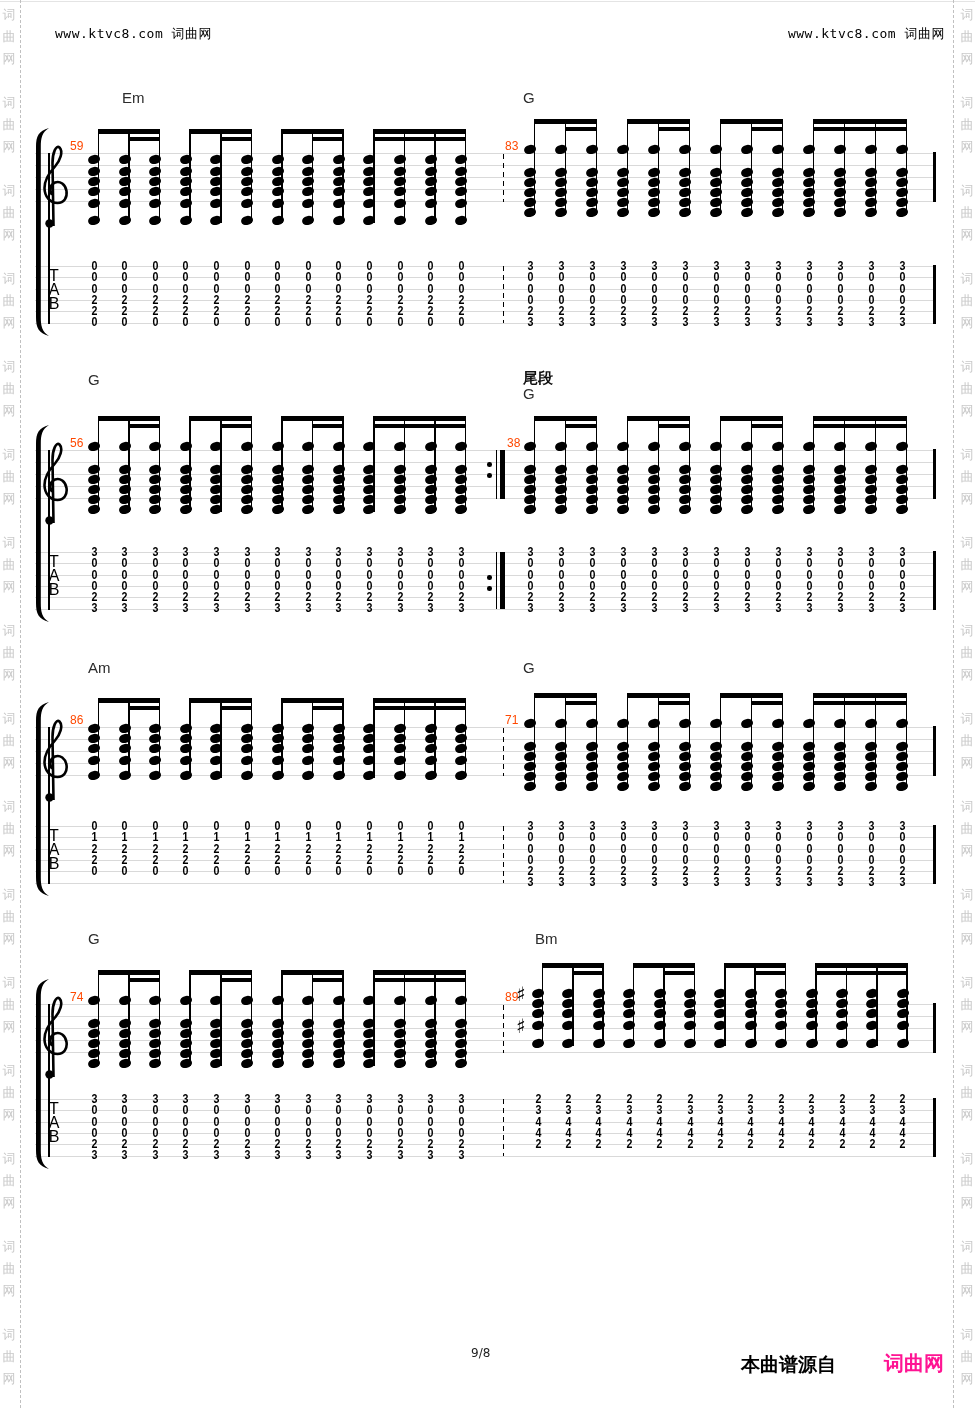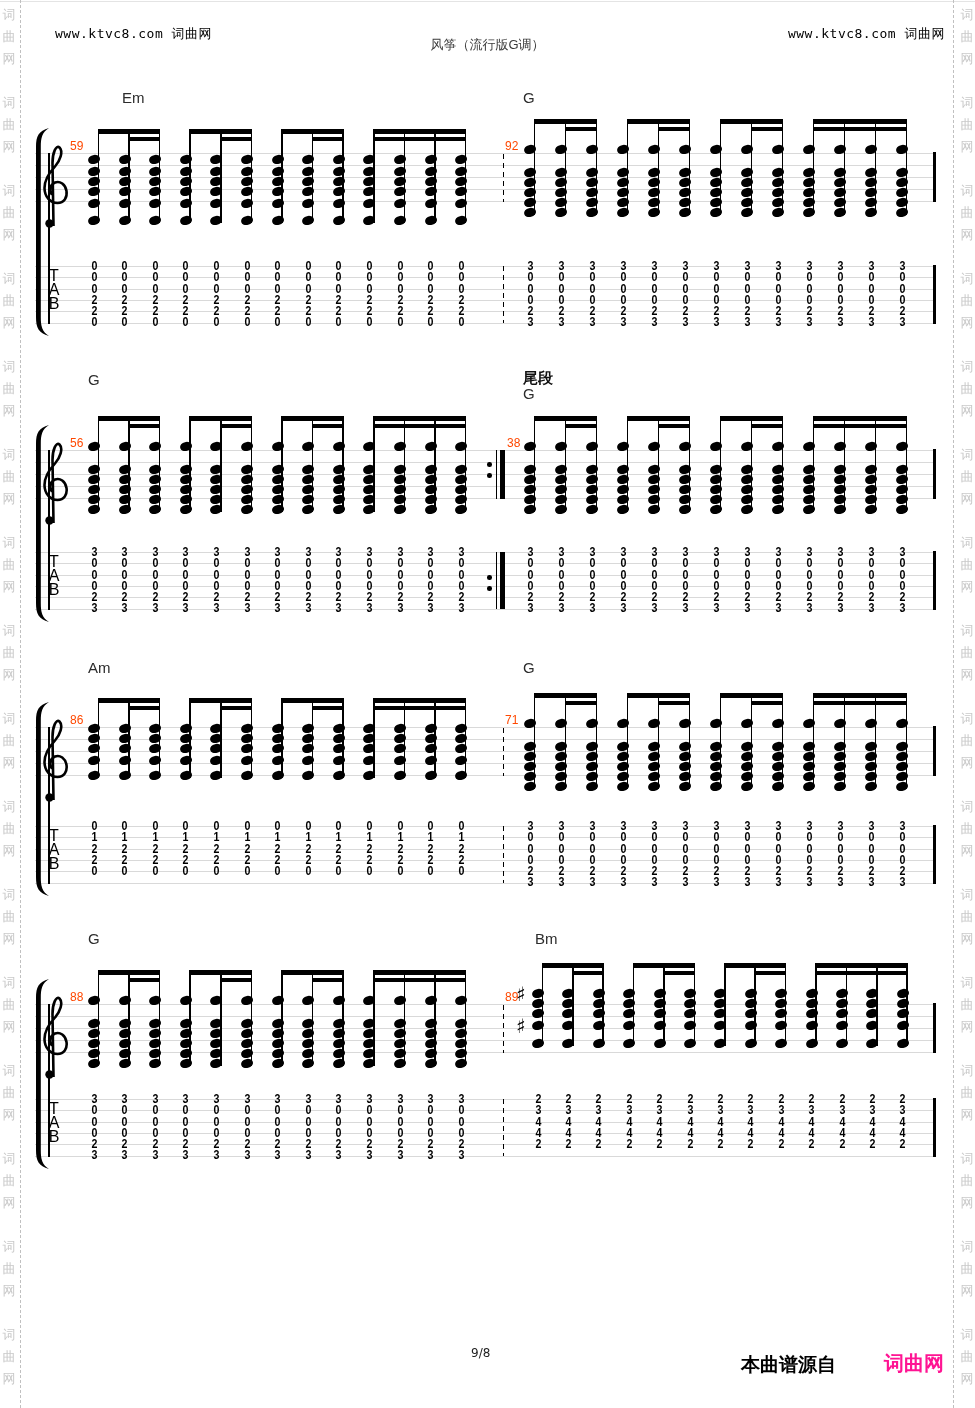--- a/index.html
+++ b/index.html
@@ -29,21 +29,20 @@
 </style>
 </head>
 <body>
 
 <div id="page">
   <div class="abs" id="top-edge"></div>
   <div class="abs" id="border-left"></div>
   <div class="abs" id="border-right"></div>
 
   <div class="abs hdr-url" id="hdr-left">www.ktvc8.com 词曲网</div>
-  <div class="abs" id="title">风筝（流行版G调）</div>
   <div class="abs hdr-url" id="hdr-right">www.ktvc8.com 词曲网</div>
 
   <div id="score" class="abs" style="left:0;top:0;width:975px;height:1408px;">
       <div class="abs" style="left: 35px; top: 153px; width: 901px; height: 1px; background: rgb(217, 217, 217);"></div>
       <div class="abs" style="left: 35px; top: 165px; width: 901px; height: 1px; background: rgb(217, 217, 217);"></div>
       <div class="abs" style="left: 35px; top: 177px; width: 901px; height: 1px; background: rgb(217, 217, 217);"></div>
       <div class="abs" style="left: 35px; top: 189px; width: 901px; height: 1px; background: rgb(217, 217, 217);"></div>
       <div class="abs" style="left: 35px; top: 201px; width: 901px; height: 1px; background: rgb(217, 217, 217);"></div>
       <div class="abs" style="left: 35px; top: 266px; width: 901px; height: 1px; background: rgb(217, 217, 217);"></div>
       <div class="abs" style="left: 35px; top: 277.3px; width: 901px; height: 1px; background: rgb(217, 217, 217);"></div>
@@ -236,21 +235,21 @@
 2
 0</div>
       <div class="abs" style="left: 97.5px; top: 129px; width: 62.9px; height: 4.5px; background: rgb(0, 0, 0);"></div>
       <div class="abs" style="left: 128.1px; top: 136.5px; width: 32.3px; height: 4px; background: rgb(0, 0, 0);"></div>
       <div class="abs" style="left: 189.3px; top: 129px; width: 62.9px; height: 4.5px; background: rgb(0, 0, 0);"></div>
       <div class="abs" style="left: 219.9px; top: 136.5px; width: 32.3px; height: 4px; background: rgb(0, 0, 0);"></div>
       <div class="abs" style="left: 281.1px; top: 129px; width: 62.9px; height: 4.5px; background: rgb(0, 0, 0);"></div>
       <div class="abs" style="left: 311.7px; top: 136.5px; width: 32.3px; height: 4px; background: rgb(0, 0, 0);"></div>
       <div class="abs" style="left: 372.9px; top: 129px; width: 93.5px; height: 4.5px; background: rgb(0, 0, 0);"></div>
       <div class="abs" style="left: 372.9px; top: 136.5px; width: 93.5px; height: 4px; background: rgb(0, 0, 0);"></div>
-      <div class="abs measure-num" style="left: 505px; top: 140px; color: rgb(255, 72, 0);">92</div>
+      <div class="abs measure-num" style="left: 505px; top: 140px; color: rgb(255, 72, 0);">83</div>
       <div class="abs chord-label" style="left: 523px; top: 90px;">G</div>
       <div class="abs" style="left: 502.5px; top: 154px; width: 1.6px; height: 48px; background: repeating-linear-gradient(rgb(0, 0, 0) 0px, rgb(0, 0, 0) 5px, transparent 5px, transparent 9px);"></div>
       <div class="abs" style="left: 502.5px; top: 266px; width: 1.6px; height: 57px; background: repeating-linear-gradient(rgb(0, 0, 0) 0px, rgb(0, 0, 0) 5px, transparent 5px, transparent 9px);"></div>
       <div class="abs" style="left: 533.5px; top: 121px; width: 1.7px; height: 94px; background: rgb(0, 0, 0);"></div>
       <div class="abs note-head" style="left: 524px; top: 144.75px;"></div>
       <div class="abs note-head" style="left: 524px; top: 167.75px;"></div>
       <div class="abs note-head" style="left: 524px; top: 177.75px;"></div>
       <div class="abs note-head" style="left: 524px; top: 187.75px;"></div>
       <div class="abs note-head" style="left: 524px; top: 197.75px;"></div>
       <div class="abs note-head" style="left: 524px; top: 207.75px;"></div>
@@ -1190,21 +1189,21 @@
       <div class="abs" style="left: 48px; top: 1004px; width: 1.5px; height: 153px; background: rgb(0, 0, 0);"></div>
       <svg width="30" height="96" viewBox="0 0 30 96" style="position: absolute; left: 39px; top: 990px;">
         <path d="M14.5,87 L13.5,24 C13.5,14 17,5.5 20.5,8.5 C24.5,12.5 21,22 16,27.5 C9,35 5.5,41 5.5,49 C5.5,58 11.5,64 18.5,64 C25,64 28.5,58.5 27.5,52 C26.5,45.5 21,41.5 16,43.5 C11,45.5 9.5,52 13,55.5" fill="none" stroke="#000000" stroke-width="2.6"></path>
         <circle cx="10.5" cy="84.5" r="4.2" fill="#000000"></circle>
       </svg>
       <div class="abs tab-letter" style="left: 45px; top: 1102px;">T</div>
       <div class="abs tab-letter" style="left: 45px; top: 1115.8px;">A</div>
       <div class="abs tab-letter" style="left: 45px; top: 1129.6px;">B</div>
       <div class="abs" style="left: 933px; top: 1003px; width: 2.5px; height: 50px; background: rgb(0, 0, 0);"></div>
       <div class="abs" style="left: 933px; top: 1098px; width: 2.5px; height: 59px; background: rgb(0, 0, 0);"></div>
-      <div class="abs measure-num" style="left: 70px; top: 991px; color: rgb(255, 72, 0);">88</div>
+      <div class="abs measure-num" style="left: 70px; top: 991px; color: rgb(255, 72, 0);">74</div>
       <div class="abs chord-label" style="left: 88px; top: 931px;">G</div>
       <div class="abs" style="left: 97.5px; top: 972px; width: 1.7px; height: 94px; background: rgb(0, 0, 0);"></div>
       <div class="abs note-head" style="left: 88px; top: 995.75px;"></div>
       <div class="abs note-head" style="left: 88px; top: 1018.75px;"></div>
       <div class="abs note-head" style="left: 88px; top: 1028.75px;"></div>
       <div class="abs note-head" style="left: 88px; top: 1038.75px;"></div>
       <div class="abs note-head" style="left: 88px; top: 1048.75px;"></div>
       <div class="abs note-head" style="left: 88px; top: 1058.75px;"></div>
       <div class="abs tab-col" style="left: 86.5px; top: 1093px;">3
 0

